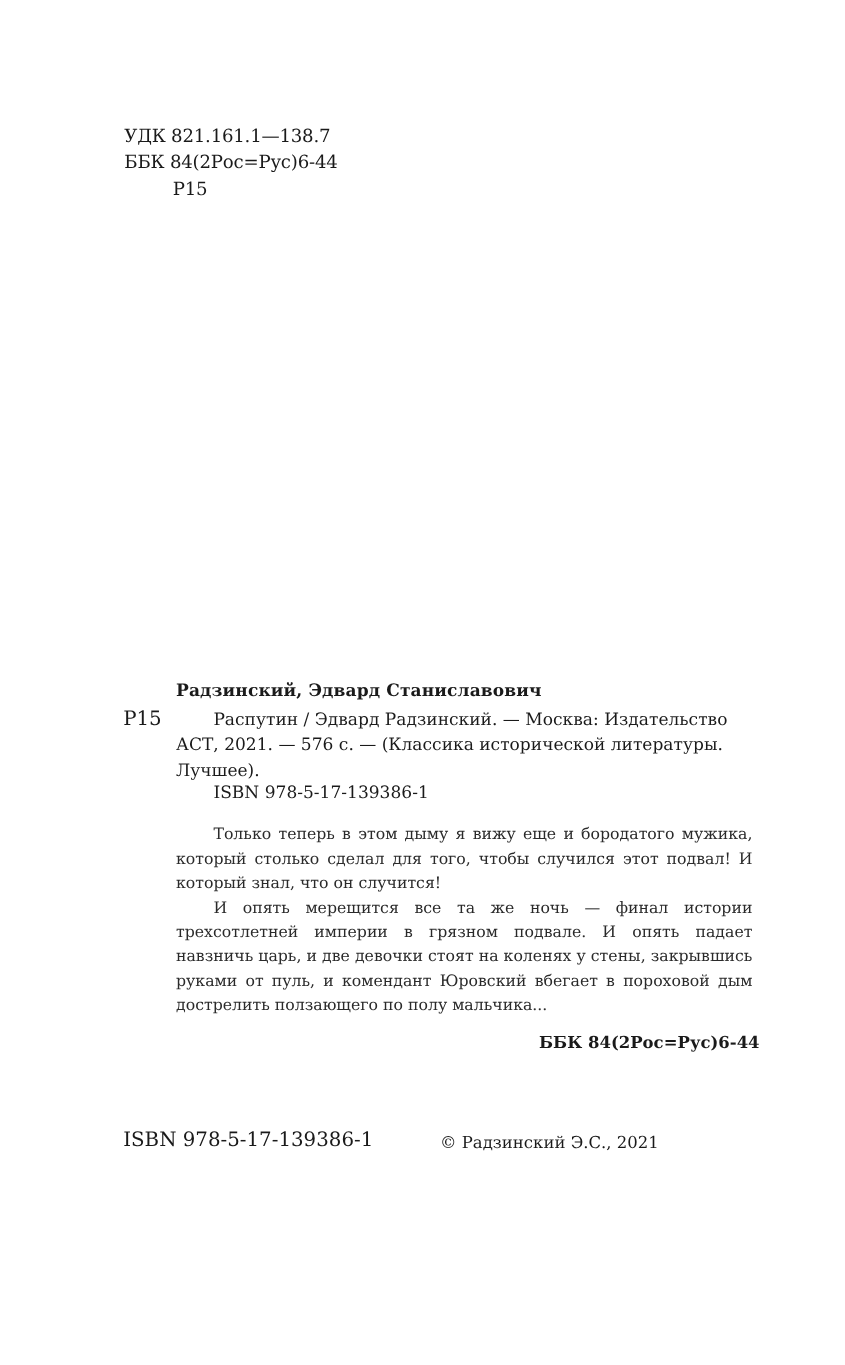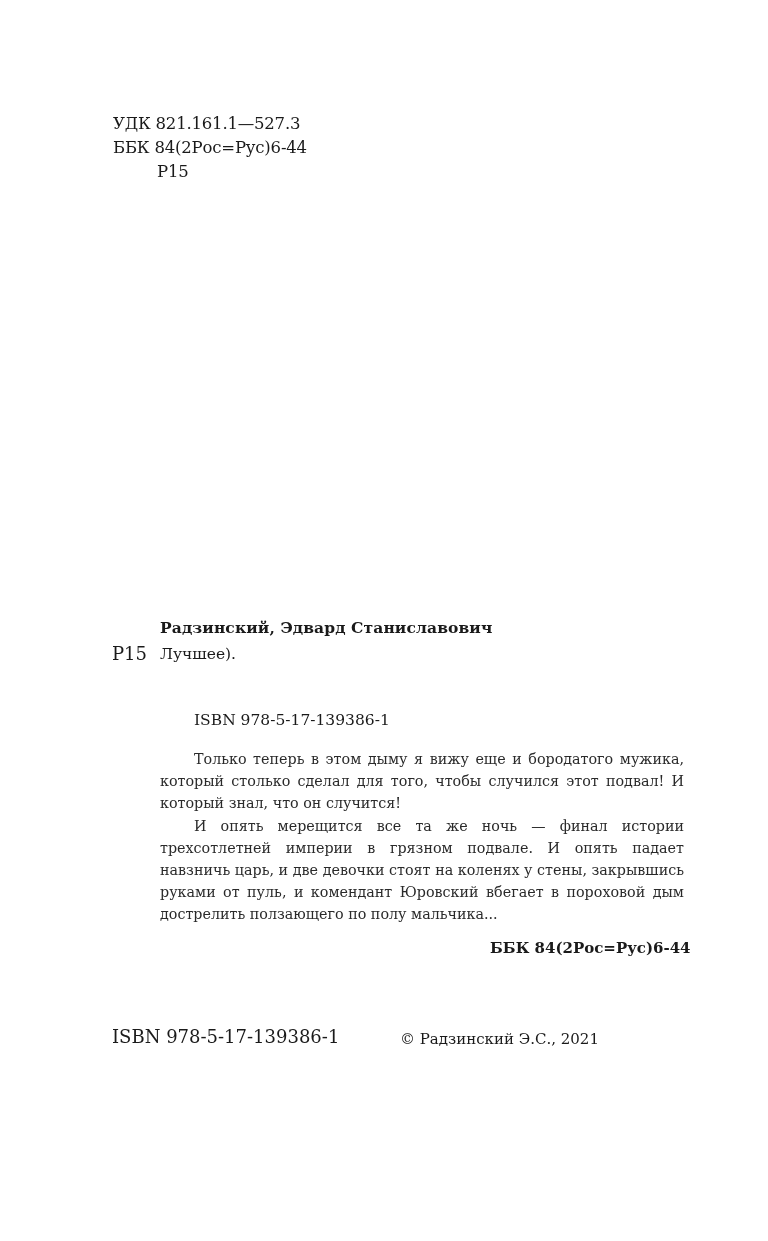--- a/index.html
+++ b/index.html
@@ -97,30 +97,32 @@
       top: 1028px;
       font-size: 15px;
       line-height: 22px;
     }
     .copyright .line { display: block; }
   </style>
 </head>
 <body>
 
 <div class="abs top-class">
-  <span class="line">УДК 821.161.1—527.3</span>
+  <span class="line">УДК 821.161.1—138.7</span>
   <span class="line">ББК 84(2Рос=Рус)6-44</span>
   <span class="line indent">Р15</span>
 </div>
 
 <div class="abs author">Радзинский, Эдвард Станиславович</div>
 
 <div class="abs card-code">Р15</div>
 
 <div class="abs card-desc">
+  <div class="first">Распутин / Эдвард Радзинский. — Москва: Издательство</div>
+  <div>АСТ, 2021. — 576 с. — (Классика исторической литературы.</div>
   <div>Лучшее).</div>
 </div>
 
 <div class="abs card-isbn">ISBN 978-5-17-139386-1</div>
 
 <div class="abs annotation">
   <p>Только теперь в этом дыму я вижу еще и бородатого мужика, который столько сделал для того, чтобы случился этот подвал! И который знал, что он случится!</p>
   <p>И опять мерещится все та же ночь — финал истории трехсотлетней империи в грязном подвале. И опять падает навзничь царь, и две девочки стоят на коленях у стены, закрывшись руками от пуль, и комендант Юровский вбегает в пороховой дым дострелить ползающего по полу мальчика...</p>
 </div>
 

